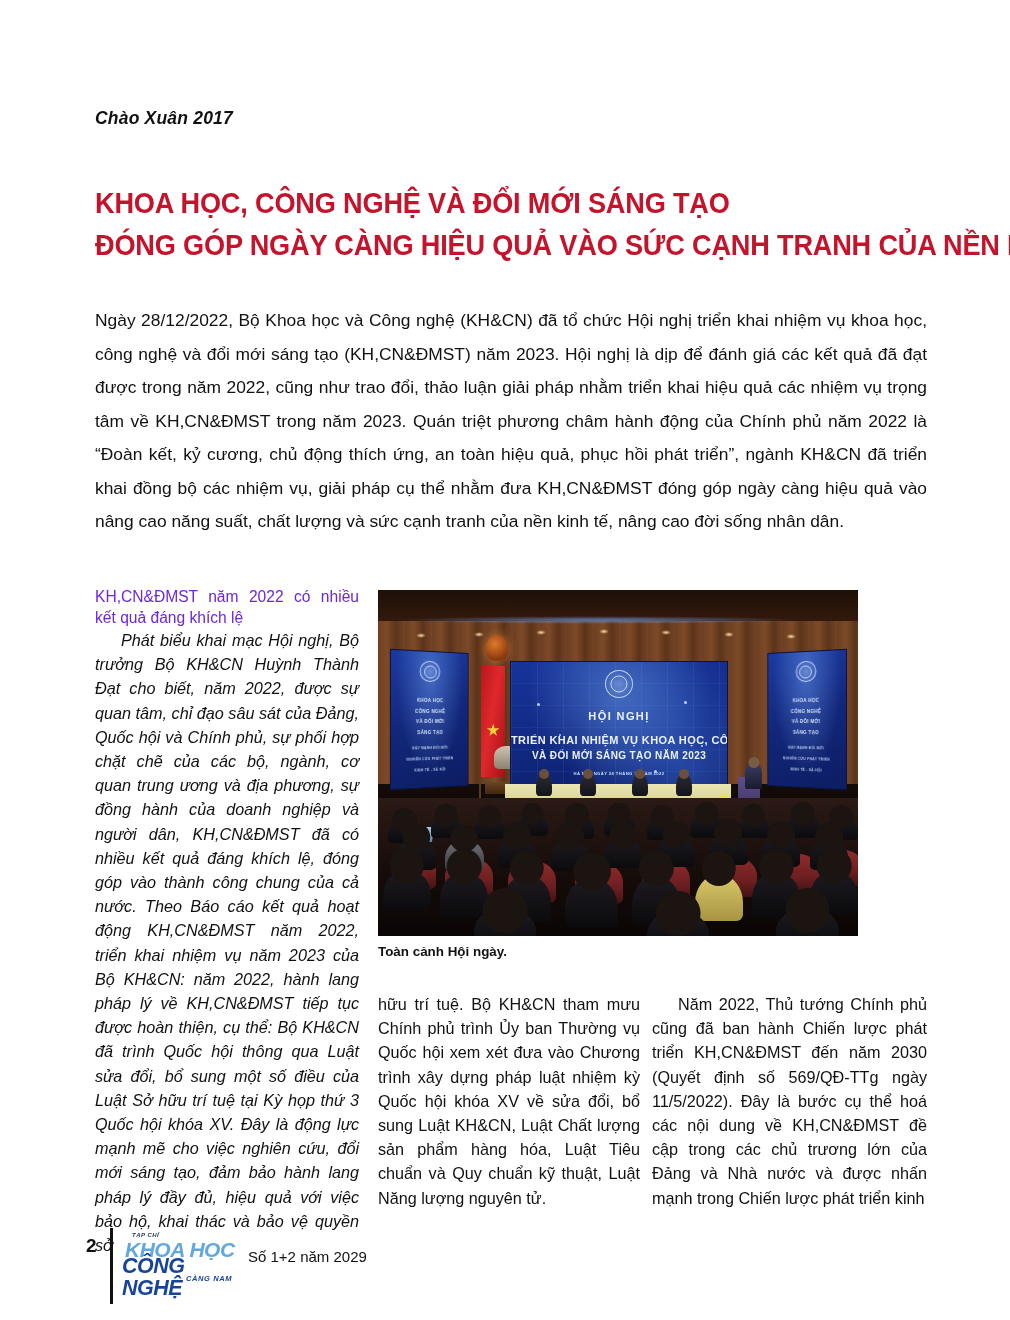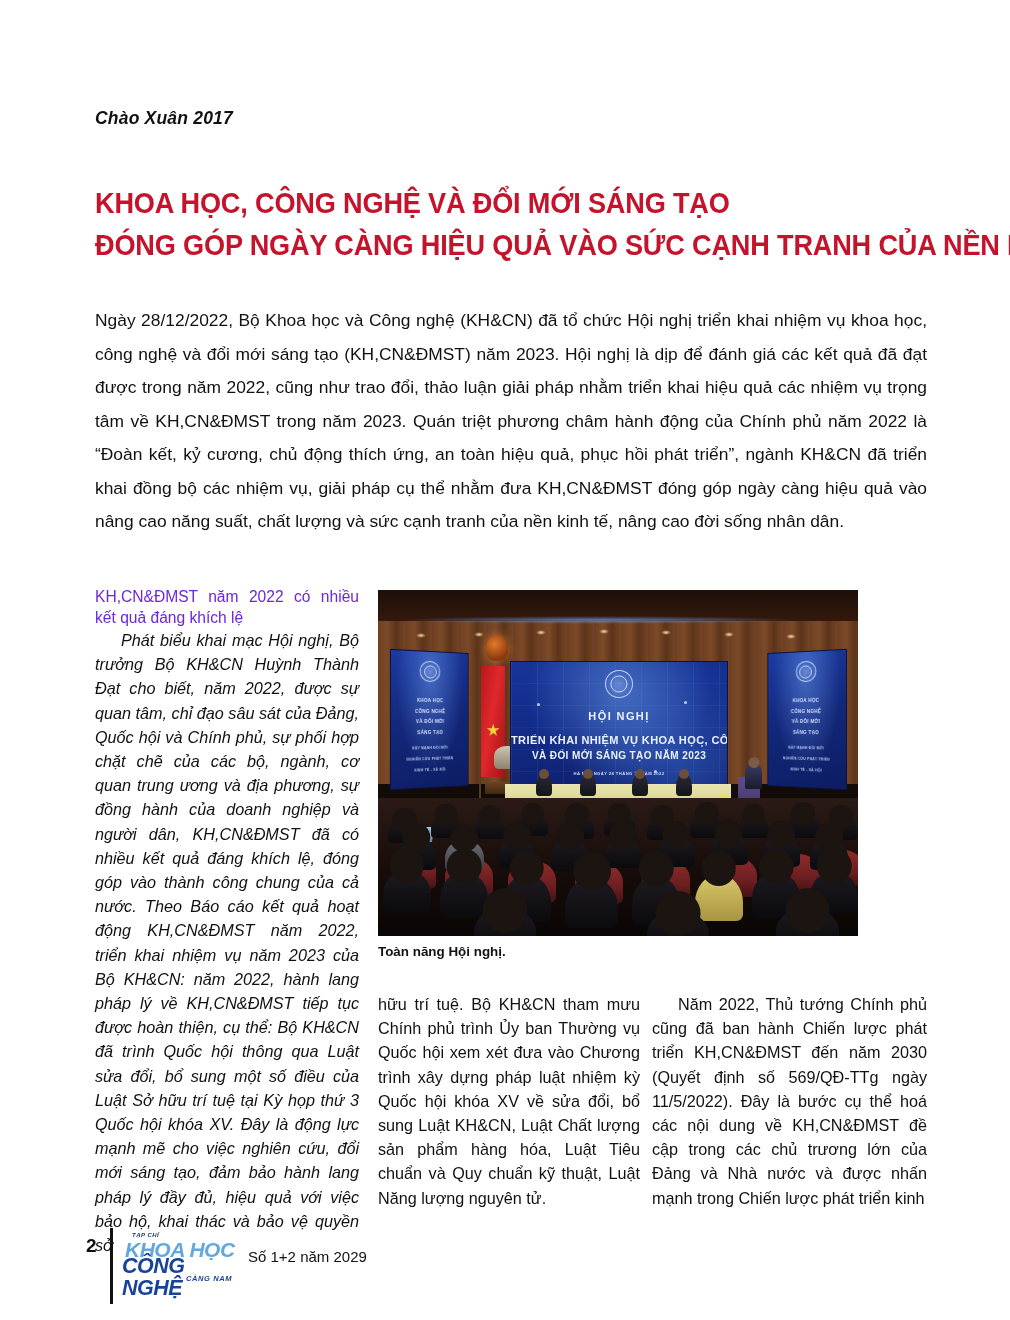--- a/index.html
+++ b/index.html
@@ -612,21 +612,21 @@
         <div class="person" style="left:56%; top:82%; width:13%; height:28%;">
             <span class="head"></span>
           </div>
         <div class="person" style="left:83%; top:80%; width:13%; height:28%;">
             <span class="head"></span>
           </div>
       </div>
     </div>
   </div>
 
-  <div class="caption">Toàn năng Hội nghị.</div>
+  <div class="caption">Toàn cảnh Hội ngày.</div>
 
   <div class="footer-pageno">2</div>
   <div class="footer-rule"></div>
   <div class="footer-logo">
     <span class="lg-tapchi">TẠP CHÍ</span>
     <span class="lg-khoahoc">KHOA HỌC</span>
     <span class="lg-congnghe">CÔNG NGHỆ</span>
     <span class="lg-vietnam">CÀNG NAM</span>
   </div>
   <div class="footer-issue">Số 1+2 năm 2029</div>

